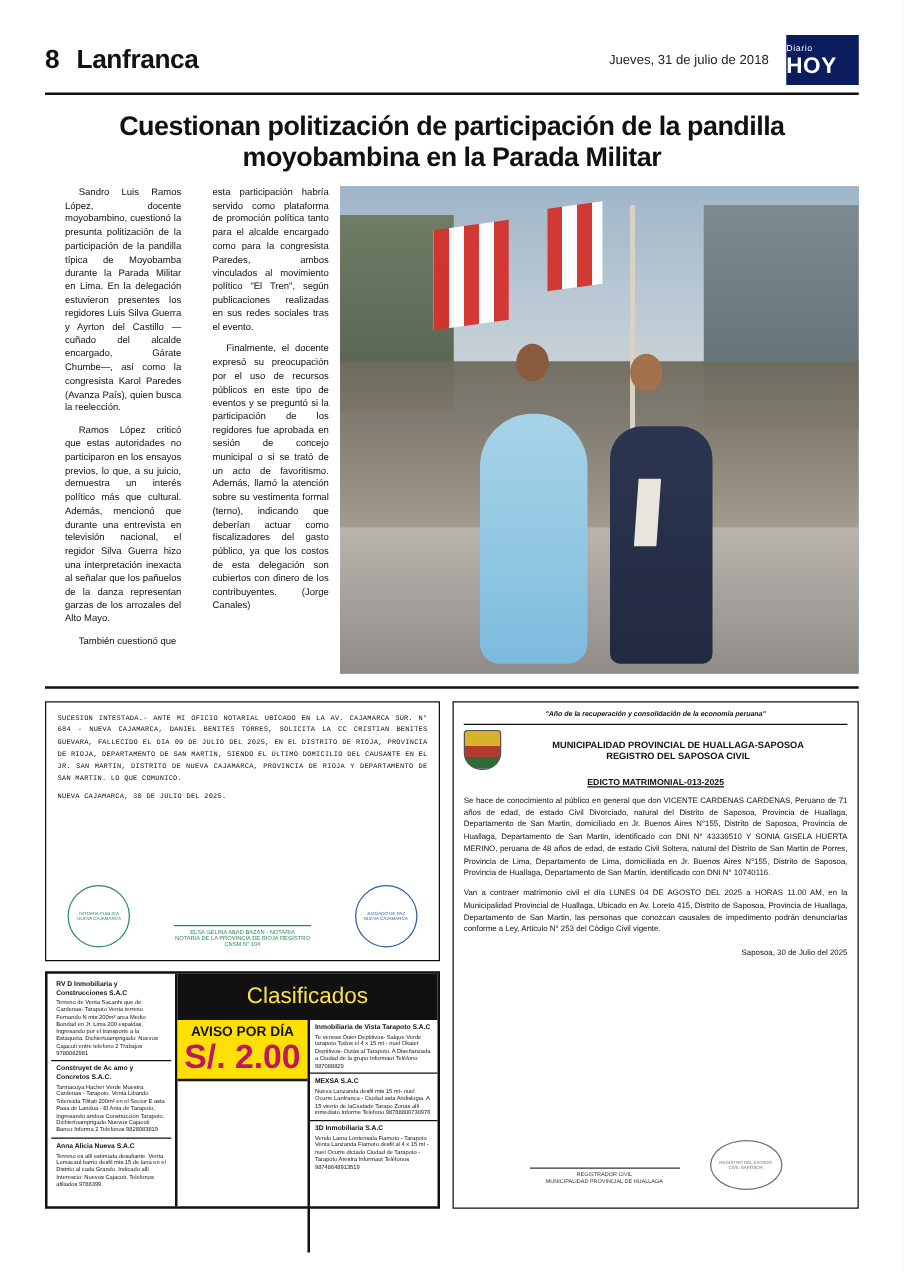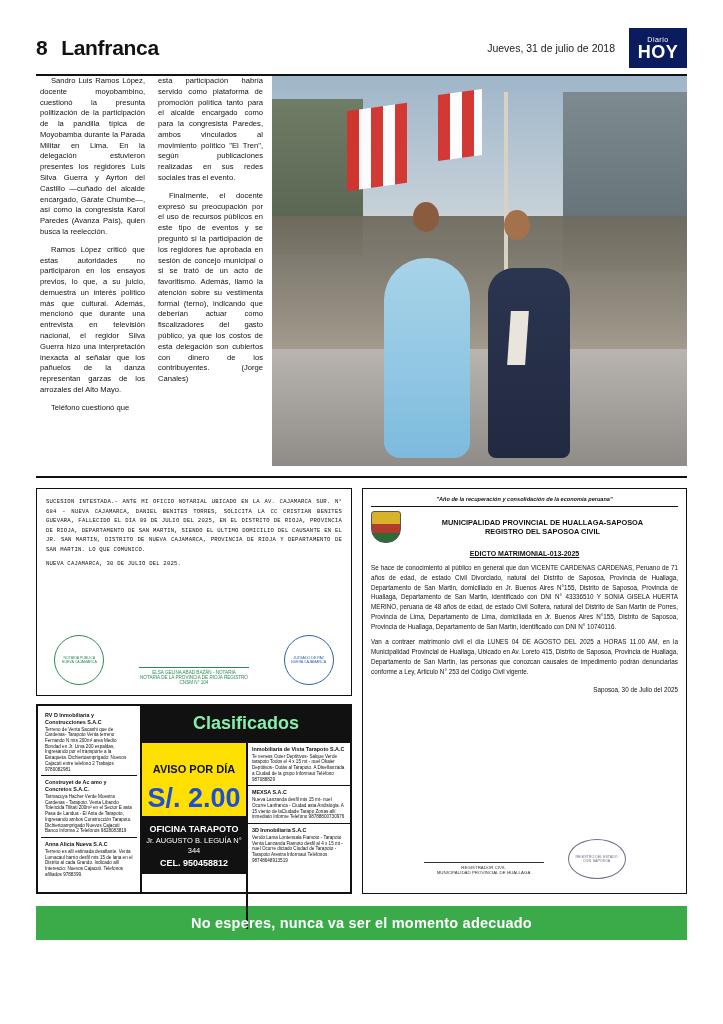--- a/index.html
+++ b/index.html
@@ -45,21 +45,21 @@
     color: #222;
     padding-right: 14px;
   }
   .logo {
     width: 58px;
     height: 40px;
     background: #0a1b5e;
     color: #fff;
     display: flex;
     flex-direction: column;
-    align-items: center;
+    align-items: flex-start;
     justify-content: center;
     line-height: 1;
   }
   .logo .l1 { font-size: 7px; letter-spacing: .5px; }
   .logo .l2 { font-size: 18px; font-weight: bold; letter-spacing: .5px; }
 
   
   .headline {
     text-align: center;
     font-size: 21.5px;
@@ -78,21 +78,21 @@
     padding-bottom: 10px;
   }
   .col {
     width: 109px;
     flex: none;
     font-size: 7.6px;
     line-height: 1.42;
     text-align: justify;
     color: #111;
   }
-  .col p { margin: 0 0 7px 4px; }
+  .col p { margin: 0 0 7px 16px; }
   .col p:last-child { margin-bottom: 0; }
   .col .indent { text-indent: 11px; }
 
   .photo {
     flex: 1;
     height: 390px;
     position: relative;
     overflow: hidden;
     background: #8fa7bd;
   }
@@ -193,30 +193,30 @@
   .classifieds {
     border: 2px solid #111;
     margin-top: 8px;
     height: 190px;
     display: flex;
     background:#fff;
   }
   .cl-col { width: 33.33%; }
   .cl-col.left { border-right:2px solid #111; padding:3px; }
   .cl-head {
-    background:#111; color:#86efac; text-align:center;
-    font-weight:bold; font-size:18px; padding:7px 0 9px;
+    background:#111; color:#fde047; text-align:center;
+    font-weight:normal; font-size:18px; padding:7px 0 9px;
   }
   .cl-title-wrap { width:66.67%; }
   .cl-mid {
-    background:#ffe000; text-align:center; padding:20px 4px 4px;
+    background:#ffe000; text-align:center; padding:4px 4px 4px;
     border-bottom:2px solid #111;
   }
   .cl-mid .l1 { font-size:11px; font-weight:bold; color:#111; }
-  .cl-mid .l2 { font-size:27px; font-weight:bold; color:#1d4ed8; line-height:1; margin-top:10px;}
+  .cl-mid .l2 { font-size:27px; font-weight:bold; color:#be185d; line-height:1; margin-top:0;}
   .cl-bottom {
     background:#111; color:#fff; text-align:center; font-size:7.5px;
     padding:5px 3px; line-height:1.4;
   }
   .cl-bottom .big { font-size:9px; font-weight:bold; }
   .cl-split { display:flex; height:100%; }
   .cl-ad {
     border-bottom:1px solid #111; padding:3px 4px;
     font-size:4.6px; line-height:1.25; color:#111;
   }
@@ -278,26 +278,27 @@
   <div class="masthead">
     <span class="page-number">8</span>
     <span class="section-name">Lanfranca</span>
     <span class="mast-date">Jueves, 31 de julio de 2018</span>
     <div class="logo">
       <span class="l1">Diario</span>
       <span class="l2">HOY</span>
     </div>
   </div>
 
+  <div class="headline">Cuestionan politización de participación de la pandilla moyobambina en la Parada Militar</div>
 
   <div class="article">
     <div class="col">
       <p class="indent">Sandro Luis Ramos López, docente moyobambino, cuestionó la presunta politización de la participación de la pandilla típica de Moyobamba durante la Parada Militar en Lima. En la delegación estuvieron presentes los regidores Luis Silva Guerra y Ayrton del Castillo —cuñado del alcalde encargado, Gárate Chumbe—, así como la congresista Karol Paredes (Avanza País), quien busca la reelección.</p>
       <p class="indent">Ramos López criticó que estas autoridades no participaron en los ensayos previos, lo que, a su juicio, demuestra un interés político más que cultural. Además, mencionó que durante una entrevista en televisión nacional, el regidor Silva Guerra hizo una interpretación inexacta al señalar que los pañuelos de la danza representan garzas de los arrozales del Alto Mayo.</p>
-      <p class="indent">Teléfono cuestionó que</p>
+      <p class="indent">También cuestionó que</p>
     </div>
     <div class="col">
       <p>esta participación habría servido como plataforma de promoción política tanto para el alcalde encargado como para la congresista Paredes, ambos vinculados al movimiento político "El Tren", según publicaciones realizadas en sus redes sociales tras el evento.</p>
       <p class="indent">Finalmente, el docente expresó su preocupación por el uso de recursos públicos en este tipo de eventos y se preguntó si la participación de los regidores fue aprobada en sesión de concejo municipal o si se trató de un acto de favoritismo. Además, llamó la atención sobre su vestimenta formal (terno), indicando que deberían actuar como fiscalizadores del gasto público, ya que los costos de esta delegación son cubiertos con dinero de los contribuyentes. (Jorge Canales)</p>
     </div>
     <div class="photo">
       <div class="sky"></div>
       <div class="bldg-l"></div>
       <div class="bldg-r"></div>
       <div class="crowd"></div>
@@ -347,25 +348,20 @@
           </div>
         </div>
 
         <div class="cl-title-wrap">
           <div class="cl-head">Clasificados</div>
           <div class="cl-split">
             <div style="width:50%">
               <div class="cl-mid">
                 <div class="l1">AVISO POR DÍA</div>
                 <div class="l2">S/. 2.00</div>
-              </div>
-              <div class="cl-bottom">
-                <div class="big">OFICINA TARAPOTO</div>
-                <div>Jr. AUGUSTO B. LEGUÍA N° 344</div>
-                <div class="big">CEL. 950458812</div>
               </div>
             </div>
             <div style="width:50%; border-left:2px solid #111;">
               <div class="cl-ad">
                 <span class="nm">Inmobiliaria de Vista Tarapoto S.A.C</span>
                 <span>Te veness Ouier Deptitivos- Salque Verde tarapoto Todos el 4 x 15 mt - nuel Okaier Deptitivos- Outás al Tarapoto. A Diseñanzada a Ciudad de la grupo Informaut Teléfono 987088829</span>
               </div>
               <div class="cl-ad">
                 <span class="nm">MEXSA S.A.C</span>
                 <span>Nueva Lanzanda desfil mts 15 mt- nuel Ocurre Lanfranca - Ciudad asta Andislogia. A 15 viento de laCiudade Tarapo Zonas allí inmediato Informe Telefono 98788800730976</span>
@@ -400,15 +396,14 @@
           <div class="reg-sig">
             <div class="line">REGISTRADOR CIVIL</div>
             <div>MUNICIPALIDAD PROVINCIAL DE HUALLAGA</div>
           </div>
           <div class="reg-oval">REGISTRO DEL ESTADO CIVIL SAPOSOA</div>
         </div>
       </div>
     </div>
   </div>
 
-  <div class="footer-banner">No esperes, nunca va ser el momento adecuado</div>
 
 </div>
 
 </body></html>

